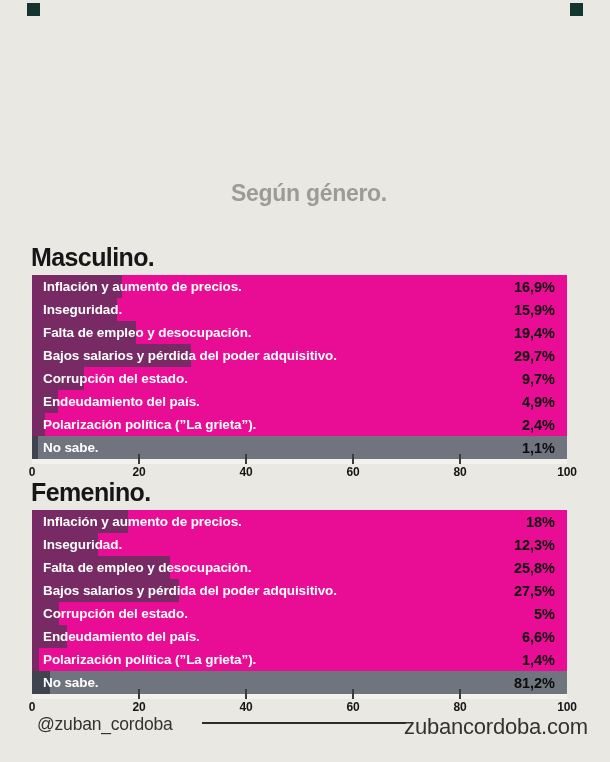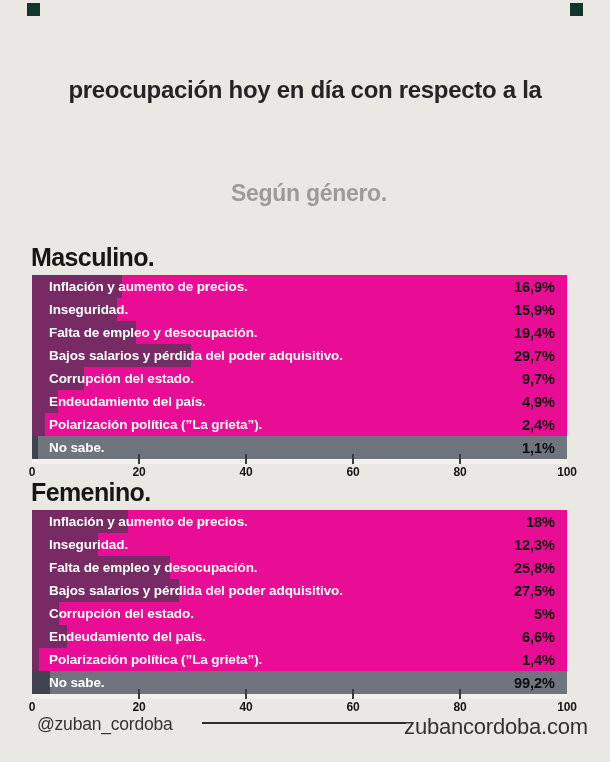--- a/index.html
+++ b/index.html
@@ -47,21 +47,21 @@
   }
   .row.muted { background:var(--muted-bg, #6f747e); }
   .fill {
     position:absolute; left:0; top:0; bottom:0;
     background:var(--bar-fill, #772a63);
   }
   .row.muted .fill { background:var(--muted-fill, #3f4450); }
   .row-label {
     position:relative; z-index:1;
     color:#ffffff; font-weight:700; font-size:13.5px;
-    padding-left:17px; letter-spacing:-0.1px; white-space:nowrap;
+    padding-left:11px; letter-spacing:-0.1px; white-space:nowrap;
   }
   .row-value {
     position:relative; z-index:1; margin-left:auto;
     padding-right:12px; color:#0d0d0d; font-weight:700; font-size:14.5px;
     white-space:nowrap;
   }
 
   .axis-strip {
     position:absolute; left:32px; width:535px; height:5px;
     background:#f2f1ec;
@@ -96,21 +96,20 @@
     font-size:22px; color:#33332f; letter-spacing:-0.2px;
   }
 </style>
 </head>
 <body style="--bg: #e9e8e2; --corner: #13352e; --bar-bg: #e90d95; --bar-fill: #772a63; --muted-bg: #6f747e; --muted-fill: #3f4450; --title-color: #242424; --subtitle-color: #9c9c97;">
 
 <div class="corner left"></div>
 <div class="corner right"></div>
 
 <div class="title">
-  <div>preocupación hoy en día con respecto a la</div>
 </div>
 
 <div class="subtitle">Según género.</div>
 
 <div class="section-heading" id="heading-0">Masculino.</div>
 <div class="panel" id="panel-0">
     <div class="row">
       <div class="fill" style="width: 16.9%;"></div>
       <span class="row-label">Inflación y aumento de precios.</span>
       <span class="row-value">16,9%</span>
@@ -199,21 +198,21 @@
       <span class="row-value">6,6%</span>
     </div>
     <div class="row">
       <div class="fill" style="width: 1.4%;"></div>
       <span class="row-label">Polarización política (”La grieta”).</span>
       <span class="row-value">1,4%</span>
     </div>
     <div class="row muted">
       <div class="fill" style="width: 3.4%;"></div>
       <span class="row-label">No sabe.</span>
-      <span class="row-value">99,2%</span>
+      <span class="row-value">81,2%</span>
     </div>
   </div>
 <div class="axis-strip" id="strip-1">
     <div class="tick" style="left: 20%;"></div>
     <div class="tick" style="left: 40%;"></div>
     <div class="tick" style="left: 60%;"></div>
     <div class="tick" style="left: 80%;"></div>
   </div>
 <div class="axis-labels" id="axis-1">
     <span class="axis-label" style="left: 0%;">0</span>

